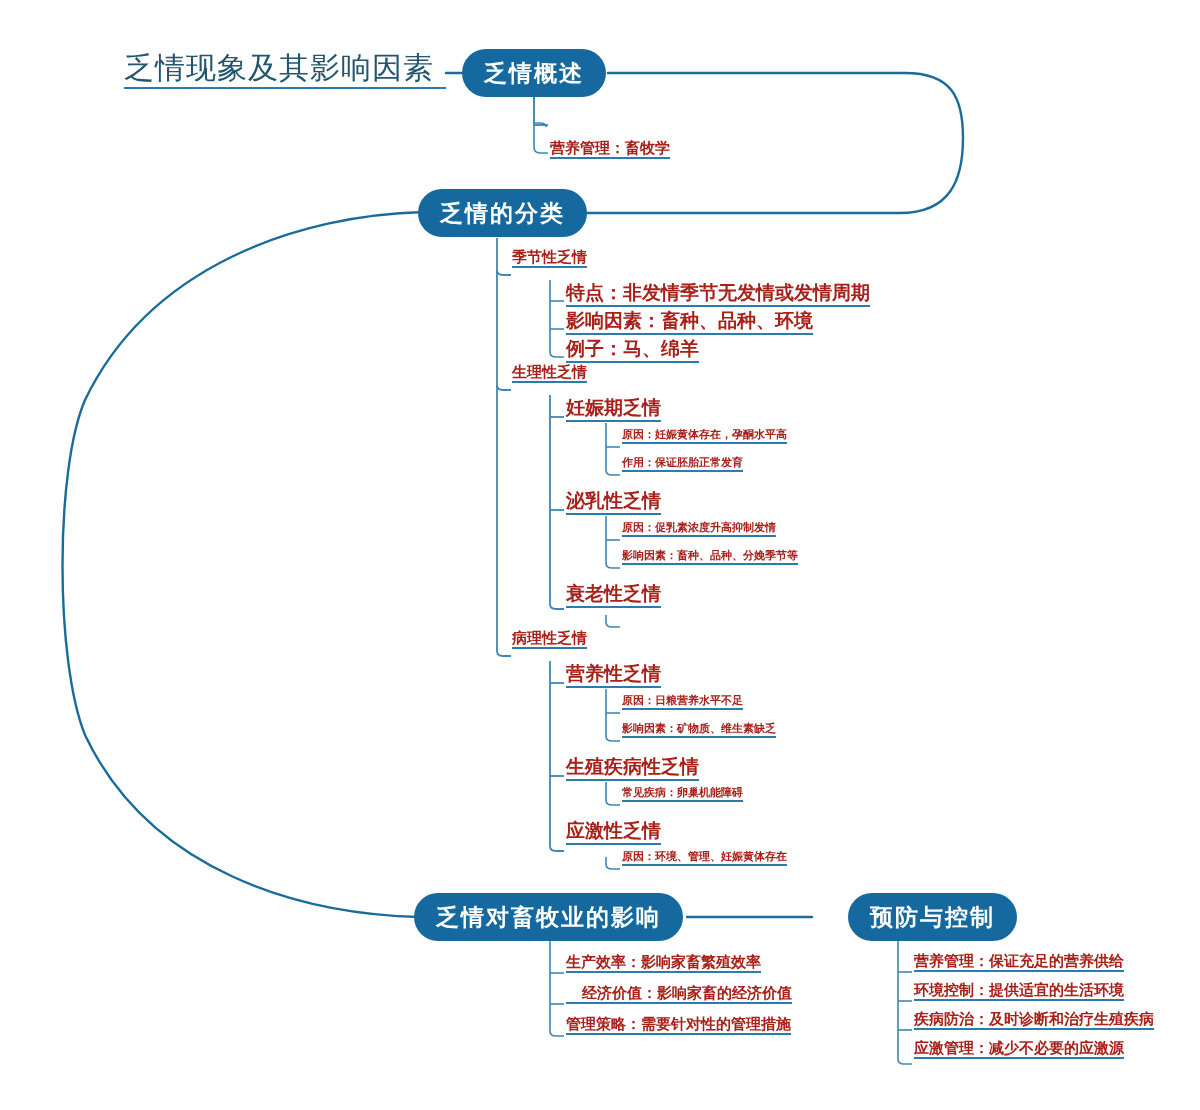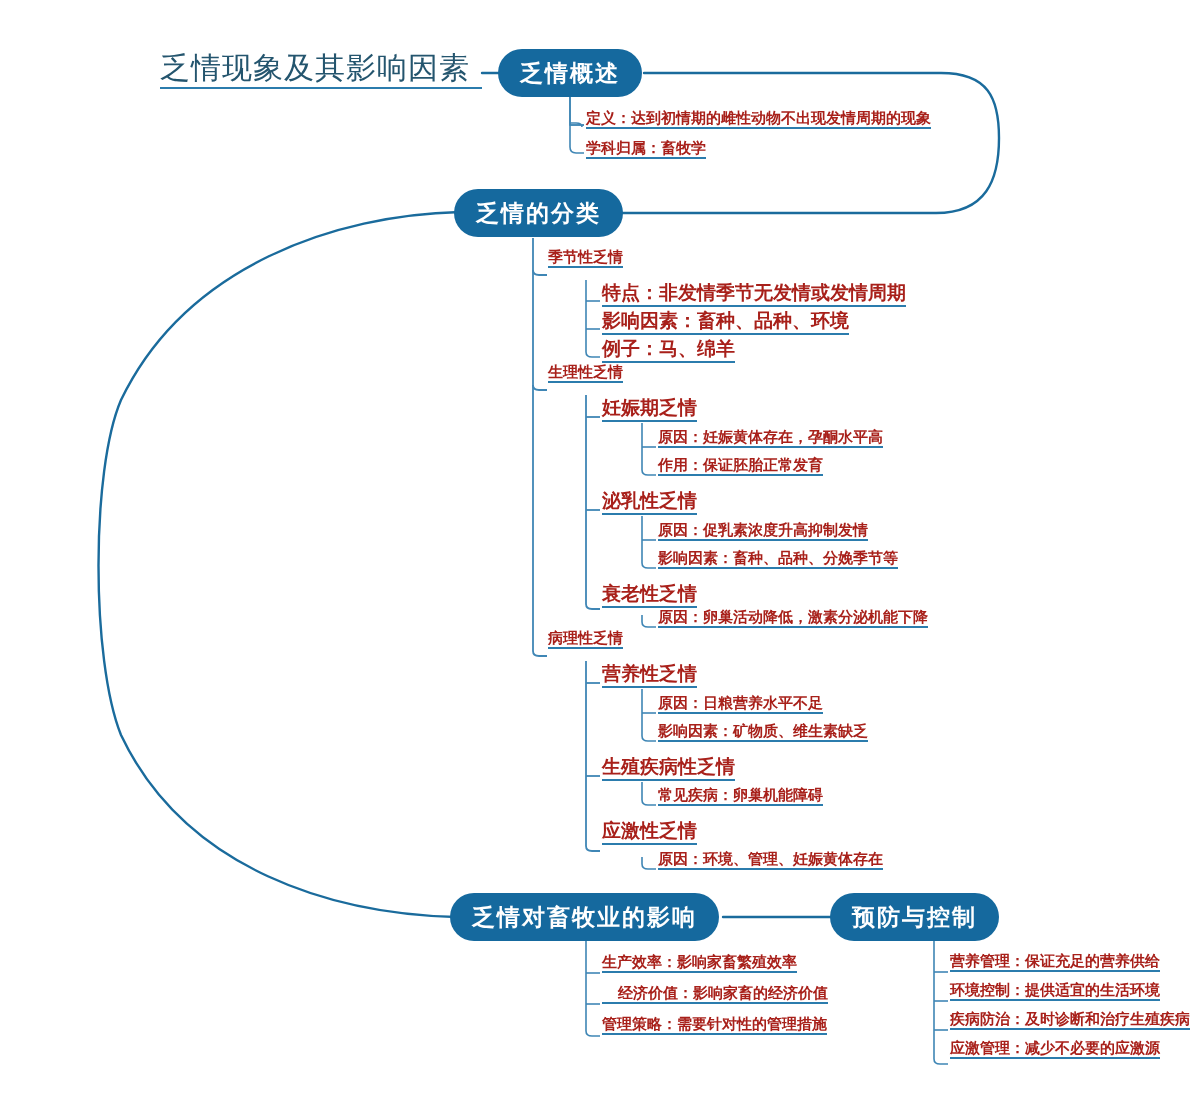--- a/index.html
+++ b/index.html
@@ -3,21 +3,21 @@
 <meta charset="utf-8">
 <style>
   html,body{margin:0;padding:0;}
   body{
     width:1200px;height:1110px;
     background:#ffffff;
     font-family:"Liberation Sans","DejaVu Sans",sans-serif;
     overflow:hidden;
     position:relative;
   }
-  #canvas{position:relative;width:1136px;height:1110px;margin-left:36px;}
+  #canvas{position:relative;width:1136px;height:1110px;}
 
   
   #wires{position:absolute;left:0;top:0;width:1200px;height:1110px;pointer-events:none;}
 
   
   .root-title{
     position:absolute;
     font-family:"Liberation Serif","DejaVu Serif",serif;
     font-size:30px;
     font-weight:400;
@@ -55,21 +55,21 @@
     font-weight:700;
     font-size:15px;
     white-space:nowrap;
     border-bottom:2px solid #2b7cad;
     padding-bottom:1px;
     line-height:1.15;
     font-family:"Liberation Sans","DejaVu Sans",sans-serif;
   }
   .item.lv1{font-size:15px;}
   .item.lv2{font-size:19px;}
-  .item.lv3{font-size:15px;}
+  .item.lv3{font-size:11px;}
 </style>
 </head>
 <body>
 
 <div id="canvas">
 
   <svg id="wires" viewBox="0 0 1200 1110" width="1200" height="1110" xmlns="http://www.w3.org/2000/svg">
     <g fill="none" stroke="#1a6b9c" stroke-width="2.4" stroke-linecap="round">
 
       <path d="M446,73 L462,73"></path>
@@ -150,42 +150,40 @@
   </svg>
 
   <div class="root-title" style="left: 124px; top: 52px; min-width: 322px;">乏情现象及其影响因素</div>
 
   <div class="pill" style="left:462px;top:49px;">乏情概述</div>
 
   <div class="pill" style="left:418px;top:189px;">乏情的分类</div>
 
   <div class="pill" style="left:414px;top:893px;">乏情对畜牧业的影响</div>
 
-  <div class="pill" style="left:794px;top:893px;">预防与控制</div>
-
-  <div class="item lv1" style="left:550px;top:109px;">定义：达到初情期的雌性动物不出现发情周期的现象</div>
-  <div class="item lv1" style="left:550px;top:139px;">学科归属：畜牧学</div>
+  <div class="pill" style="left:848px;top:893px;">预防与控制</div>
+
+  <div class="item lv1" style="left:550px;top:139px;">营养管理：畜牧学</div>
 
   <div class="item lv1" style="left:512px;top:248px;">季节性乏情</div>
   <div class="item lv2" style="left:566px;top:282px;">特点：非发情季节无发情或发情周期</div>
   <div class="item lv2" style="left:566px;top:310px;">影响因素：畜种、品种、环境</div>
   <div class="item lv2" style="left:566px;top:338px;">例子：马、绵羊</div>
 
   <div class="item lv1" style="left:512px;top:363px;">生理性乏情</div>
 
   <div class="item lv2" style="left:566px;top:397px;">妊娠期乏情</div>
   <div class="item lv3" style="left:622px;top:428px;">原因：妊娠黄体存在，孕酮水平高</div>
   <div class="item lv3" style="left:622px;top:456px;">作用：保证胚胎正常发育</div>
 
   <div class="item lv2" style="left:566px;top:490px;">泌乳性乏情</div>
   <div class="item lv3" style="left:622px;top:521px;">原因：促乳素浓度升高抑制发情</div>
   <div class="item lv3" style="left:622px;top:549px;">影响因素：畜种、品种、分娩季节等</div>
 
   <div class="item lv2" style="left:566px;top:583px;">衰老性乏情</div>
-  <div class="item lv3" style="left:622px;top:608px;">原因：卵巢活动降低，激素分泌机能下降</div>
 
   <div class="item lv1" style="left:512px;top:629px;">病理性乏情</div>
 
   <div class="item lv2" style="left:566px;top:663px;">营养性乏情</div>
   <div class="item lv3" style="left:622px;top:694px;">原因：日粮营养水平不足</div>
   <div class="item lv3" style="left:622px;top:722px;">影响因素：矿物质、维生素缺乏</div>
 
   <div class="item lv2" style="left:566px;top:756px;">生殖疾病性乏情</div>
   <div class="item lv3" style="left:622px;top:786px;">常见疾病：卵巢机能障碍</div>
 

